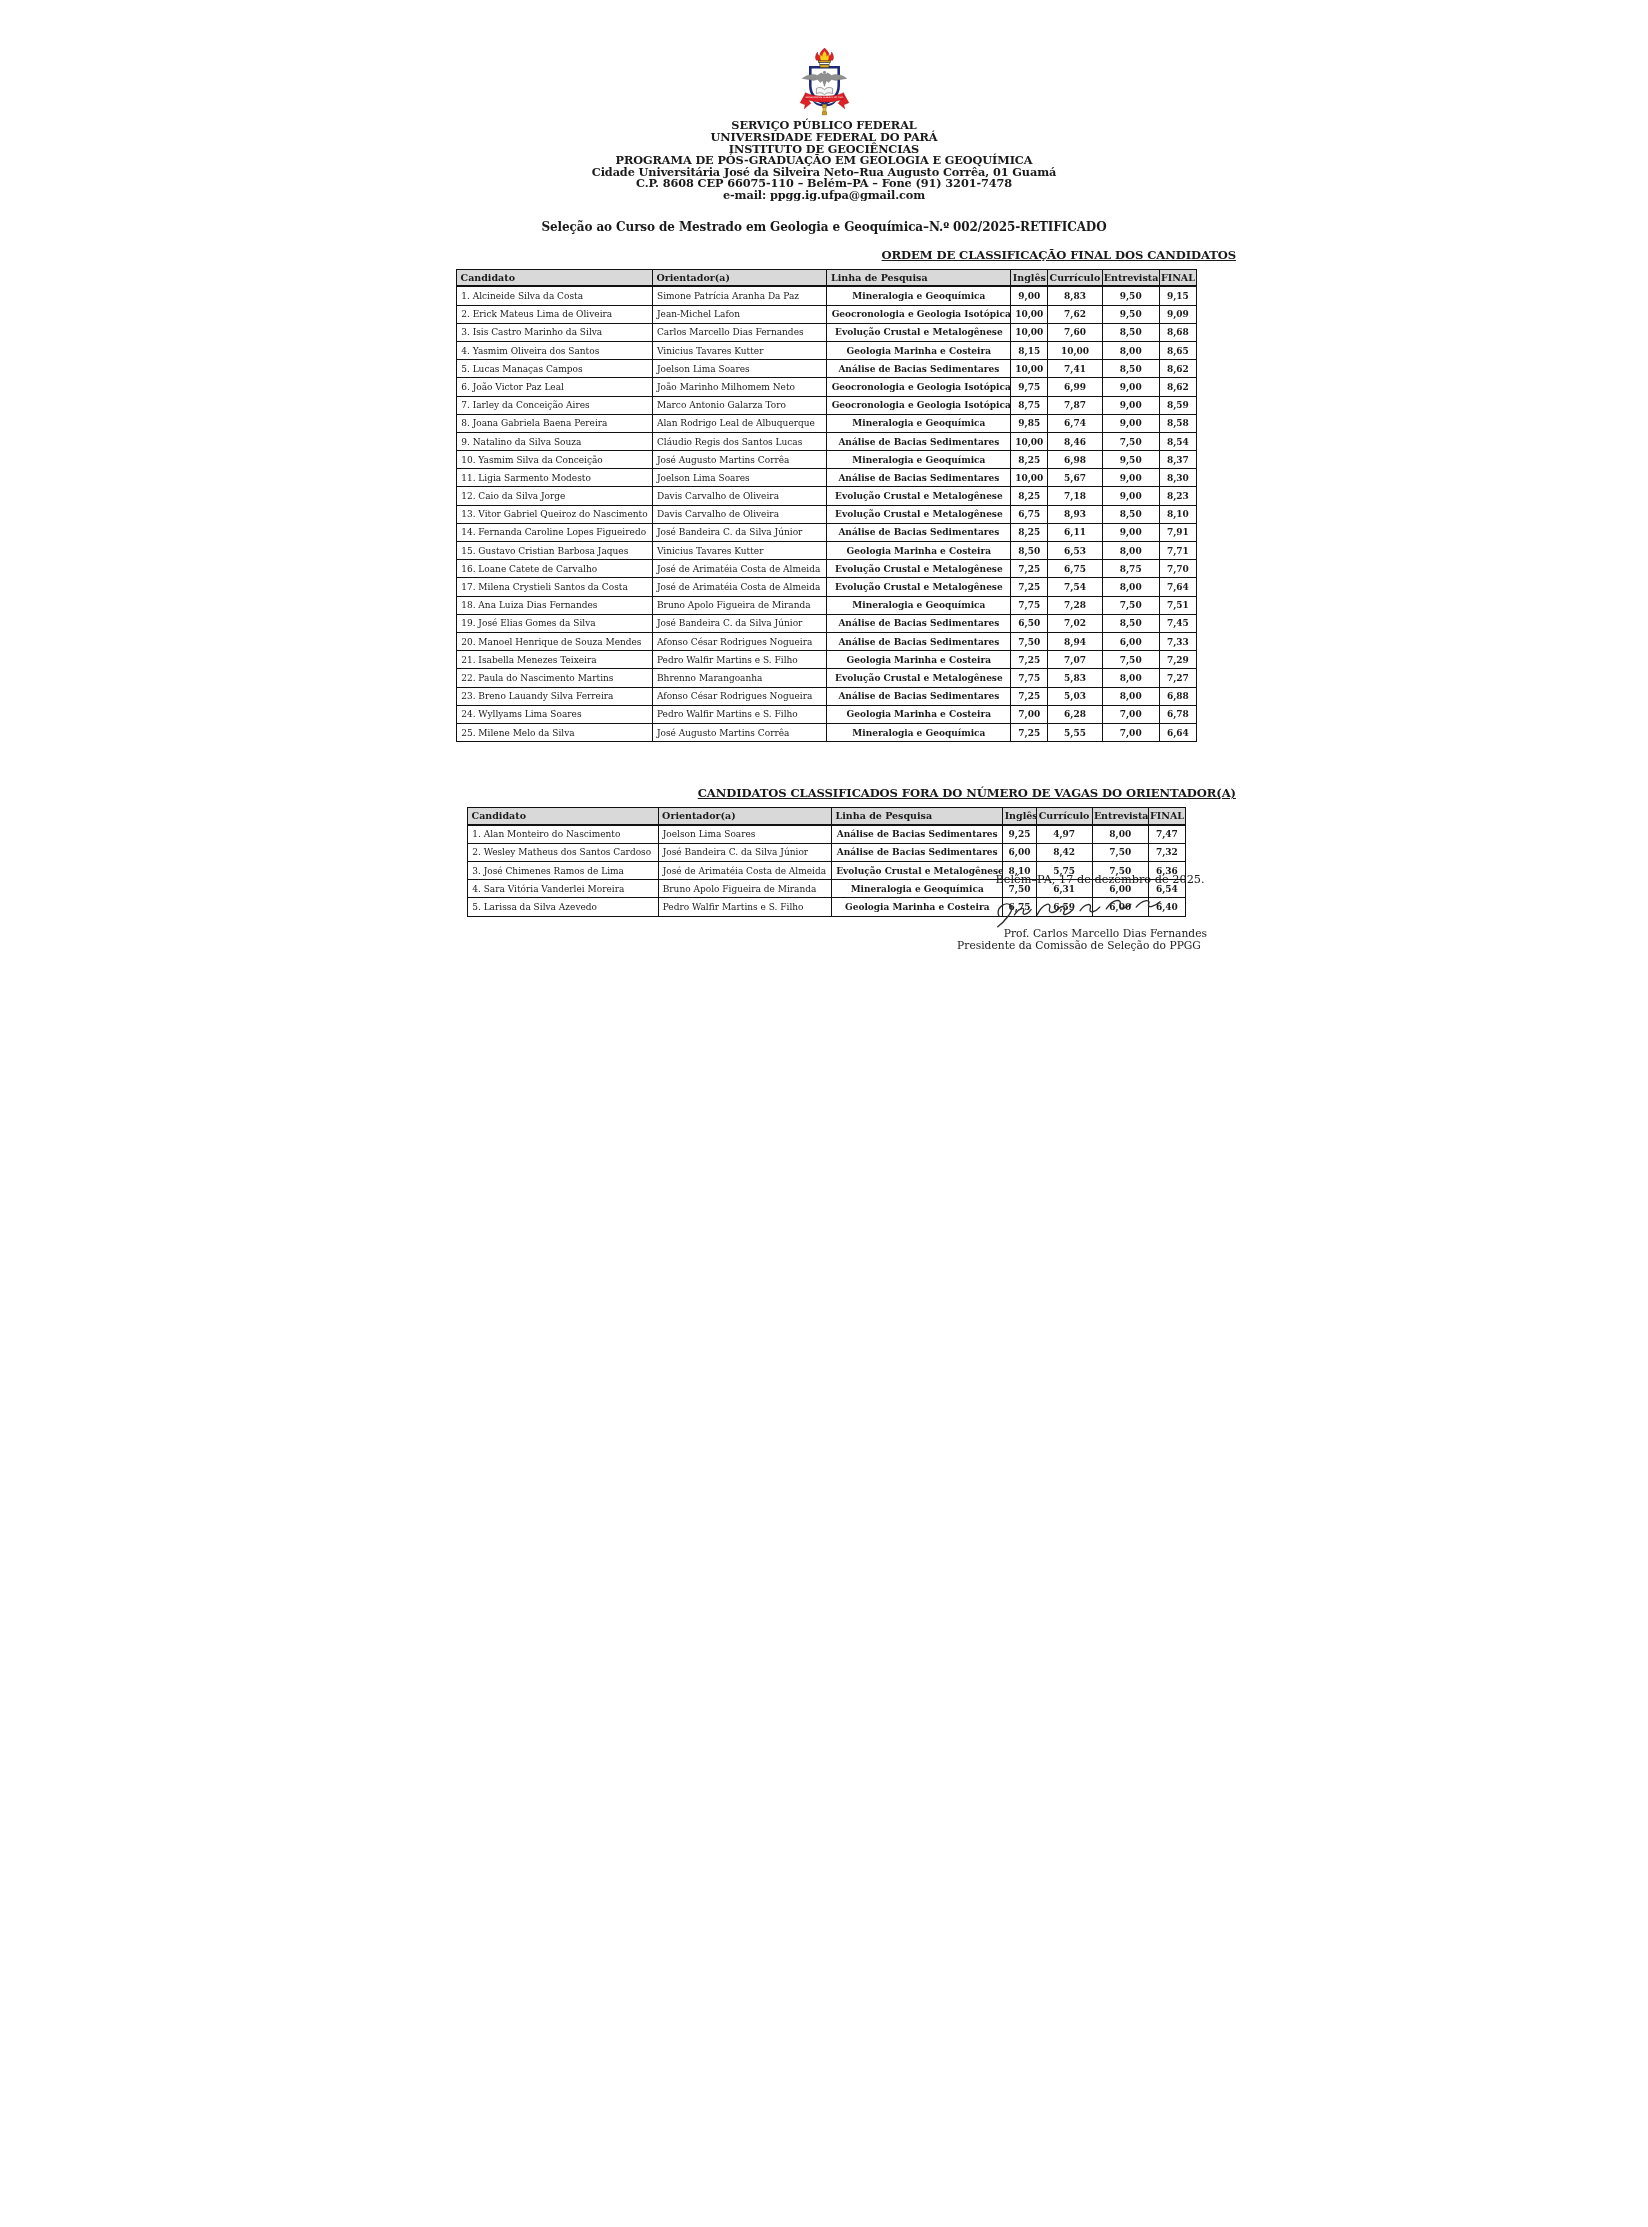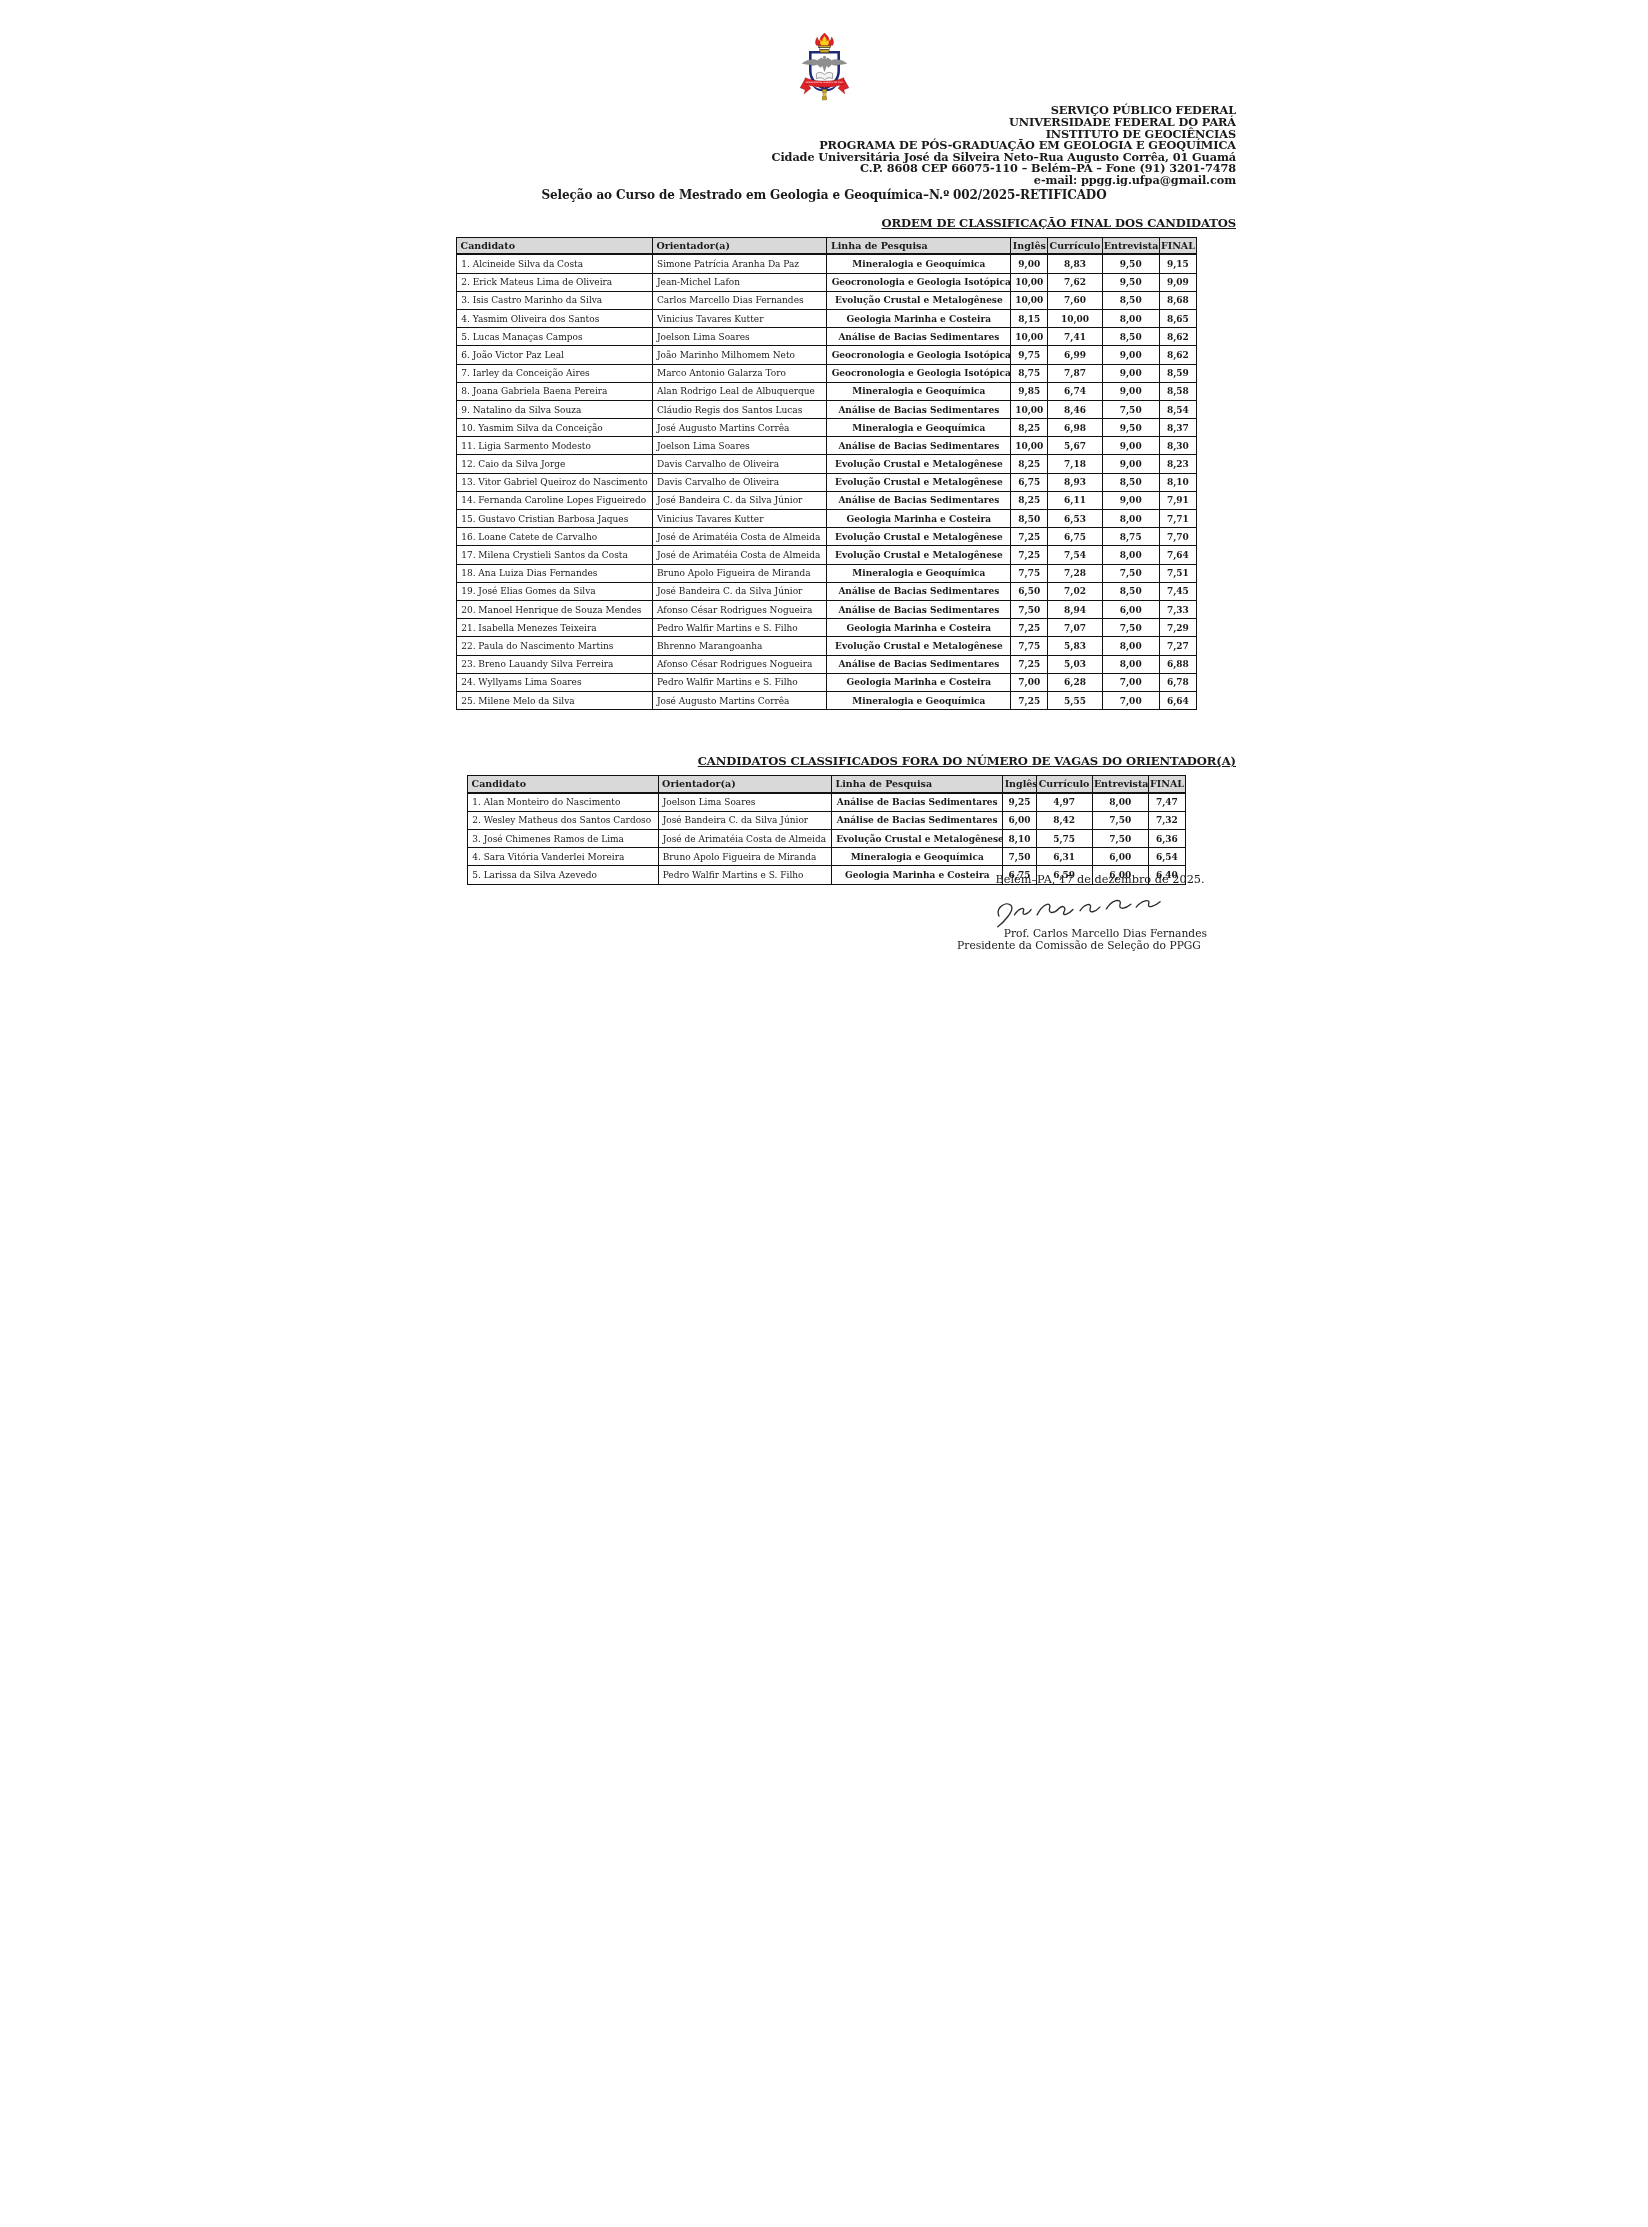--- a/index.html
+++ b/index.html
@@ -5,26 +5,26 @@
   html,body { margin:0; padding:0; background:#ffffff; }
   .page {
     position:relative;
     width:824px; height:1114px;
     margin:0 auto;
     background:#ffffff;
     color:#1a1a1a;
     font-family:"DejaVu Serif", "Liberation Serif", serif;
     overflow:hidden;
   }
-  .letterhead { text-align:right; padding-top:32px; }
+  .letterhead { text-align:center; padding-top:47px; }
   .crest { width:51px; height:71px; display:block; margin:0 auto 2.4px auto; }
   .hline { font-weight:bold; font-size:11.3px; line-height:11.6px; letter-spacing:-0.1px; }
   .subject {
     text-align:center; font-weight:bold; font-size:12px;
-    margin-top:1px; letter-spacing:-0.1px;
+    margin-top:18px; letter-spacing:-0.1px;
   }
   .section-title {
     text-align:right; font-weight:bold; font-size:11.6px;
     text-decoration:underline; margin-top:14.3px; letter-spacing:-0.1px;
   }
   .section-title.s2 { margin-top:44px; }
   table {
     border-collapse:collapse; table-layout:fixed;
     font-size:9px; margin-top:7.1px;
     border:1.8px solid #111;

